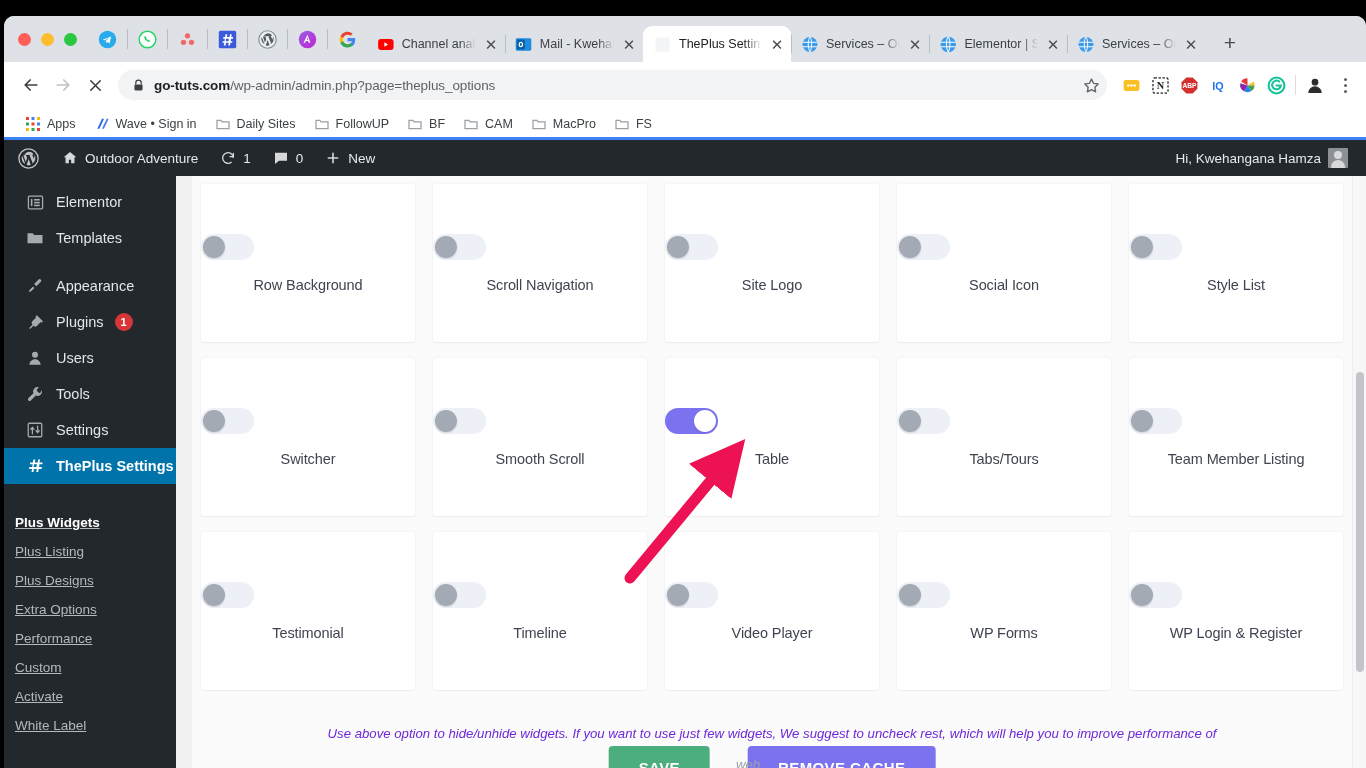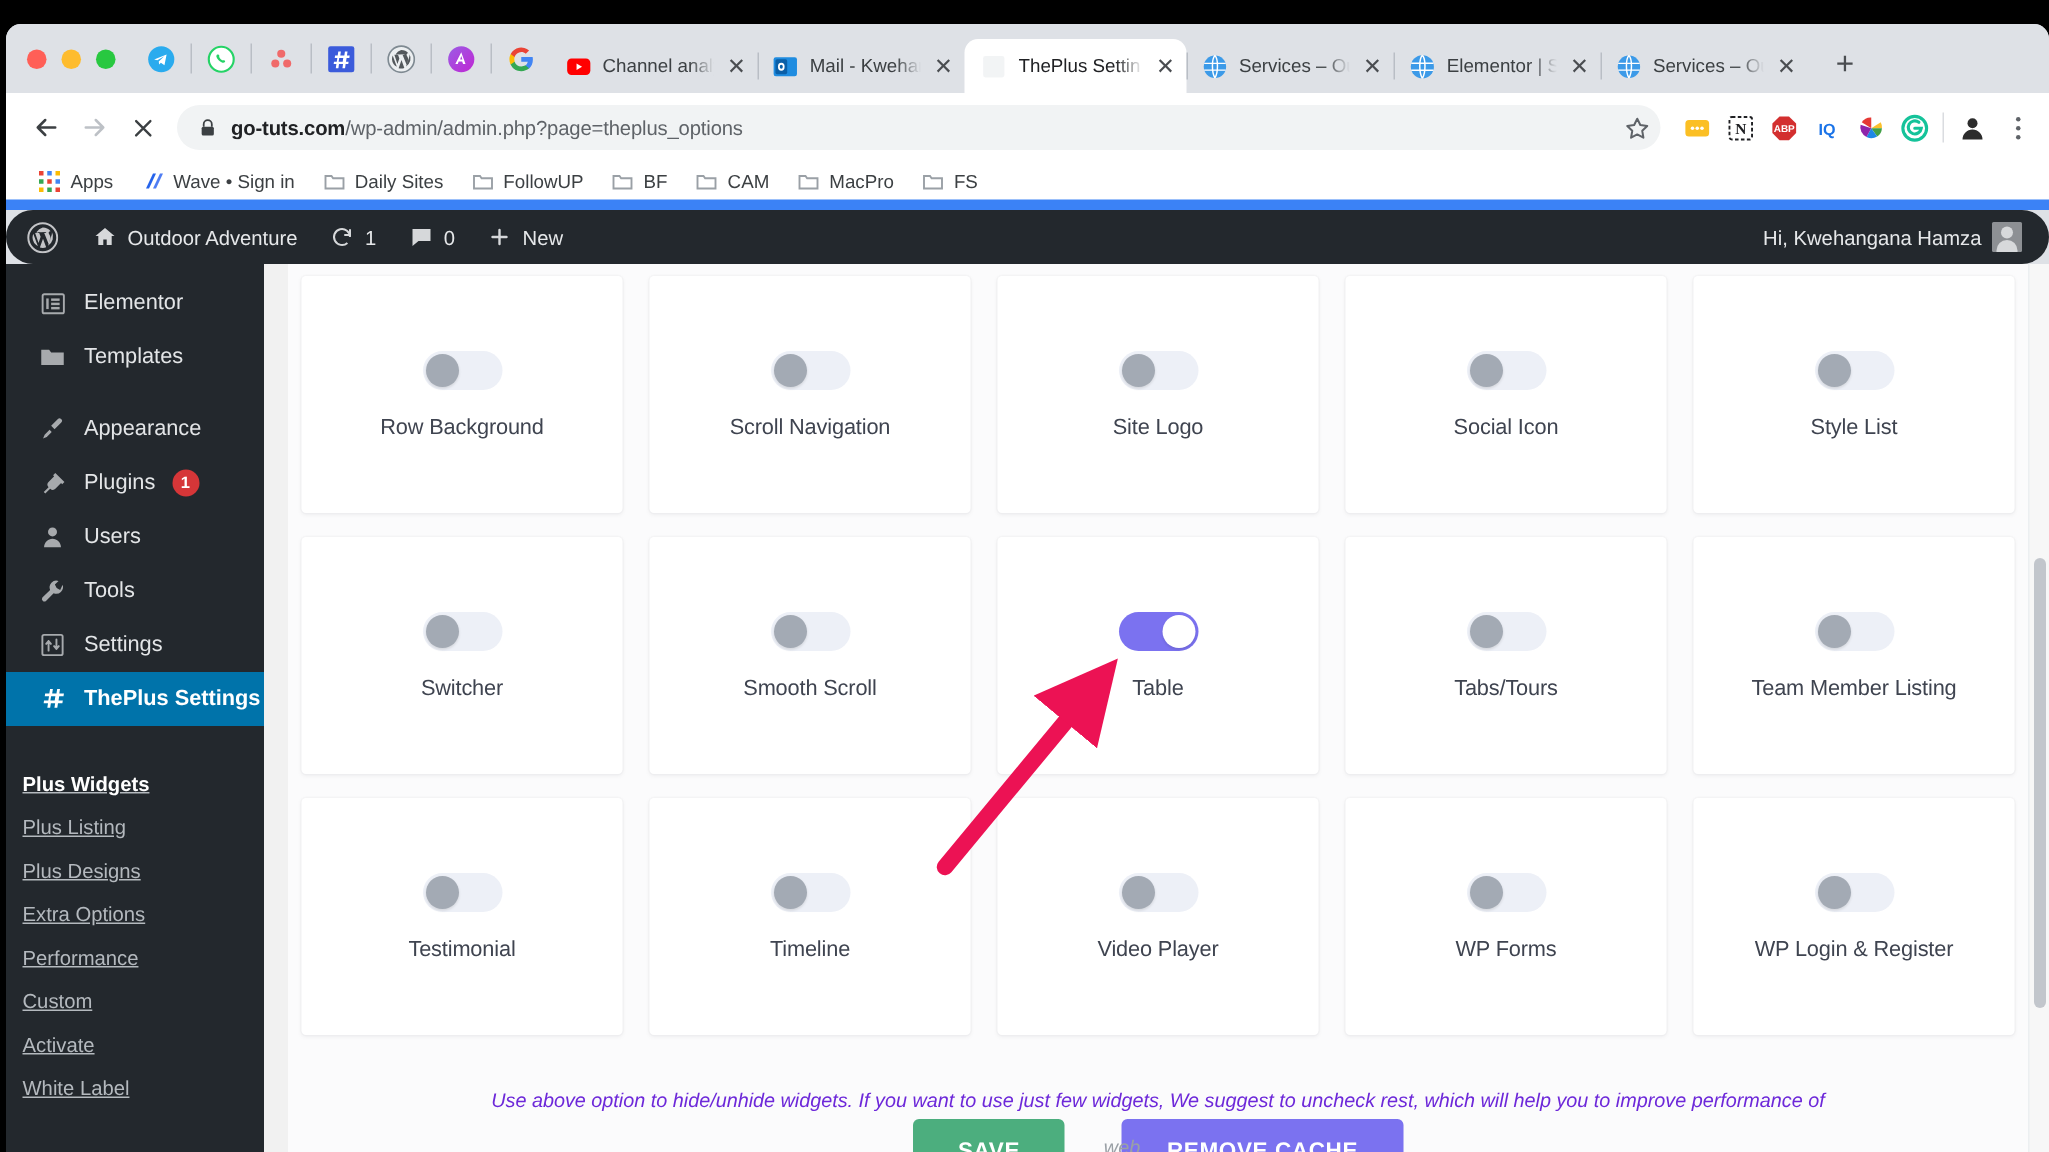--- a/index.html
+++ b/index.html
@@ -116,32 +116,32 @@
   .omnibox .url b { color: #202124; font-weight: 700; }
   .ext-area { display:flex; align-items:center; gap: 9px; padding-left: 4px; }
   .ext { width: 20px; height: 20px; display:flex; align-items:center; justify-content:center; }
   .ext-sep { width:1px; height:20px; background:#dadce0; }
   .kebab { width: 22px; display:flex; flex-direction:column; align-items:center; gap:3px; }
   .kebab i { width:3px; height:3px; border-radius:50%; background:#5f6368; display:block; }
 
   
   .bookmarks {
     height: 32px; background:#fff;
-    display:flex; align-items:center;
+    display:flex; align-items:flex-end;
     padding: 0 10px 0 12px; gap: 0;
-    border-bottom: 7px solid #3b82f6;
+    border-bottom: 3px solid #3b82f6;
   }
   .bm { display:flex; align-items:center; gap: 6px; padding: 0 9px; height: 26px; font-size: 12.5px; color:#3c4043; white-space: nowrap; }
   .bm-ico { width:16px; height:16px; display:flex; align-items:center; justify-content:center; flex:0 0 auto; }
 
   
   .wpbar {
     height: 36px; background:#23282d;
     display:flex; align-items:center;
-    color:#b4b9be; font-size:13.5px;border-radius:18px;
+    color:#b4b9be; font-size:13.5px;
   }
   .wpbar .left { display:flex; align-items:center; }
   .wpbar .right { margin-left:auto; display:flex; align-items:center; padding-right: 10px; gap:8px; }
   .wpitem { display:flex; align-items:center; gap:7px; padding: 0 11px; height:36px; color:#e6e8ea; }
   .wpitem.logo { padding: 0 12px 0 14px; }
   .wp-avatar { width:20px; height:20px; background:#8d9094; display:block; border-radius:1px; position:relative; overflow:hidden;}
   .wp-avatar::before { content:""; position:absolute; left:6px; top:3px; width:8px; height:8px; border-radius:50%; background:#d7d9db;}
   .wp-avatar::after { content:""; position:absolute; left:3px; top:12px; width:14px; height:9px; border-radius:7px 7px 0 0; background:#d7d9db;}
 
   
@@ -192,21 +192,21 @@
     position:absolute; left:16px; right:0px; top:0; bottom:0;
     background:#fbfbfc;
   }
   .grid-wrap { position:absolute; left:0; right:14px; top:0; bottom:52px; overflow:hidden; }
   .grid { display:grid; grid-template-columns: repeat(5, 1fr); gap: 0px; }
   .cellwrap { padding: 8px 9px; }
   .card {
     background:#fff;
     border-radius: 3px;
     height: 158px;
-    display:flex; flex-direction:column; align-items:center; justify-content:center;
+    display:flex; flex-direction:column; justify-content:center;
     gap: 17px;
     box-shadow: 0 0 0 1px rgba(0,0,0,0.015), 0 1px 3px rgba(16,24,40,0.05);
   }
   .switch {
     width: 53px; height: 26px; border-radius: 13px;
     background:#edf0f7; position:relative; flex:0 0 auto;
   }
   .switch .knob {
     position:absolute; top:2px; left:2px;
     width:22px; height:22px; border-radius:50%;

